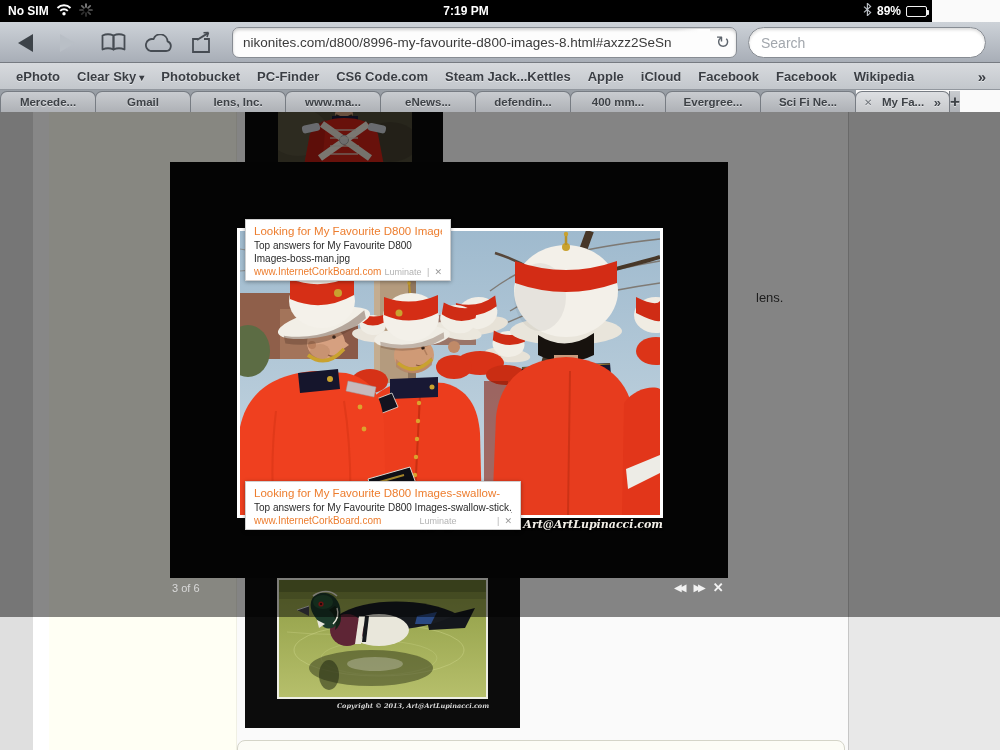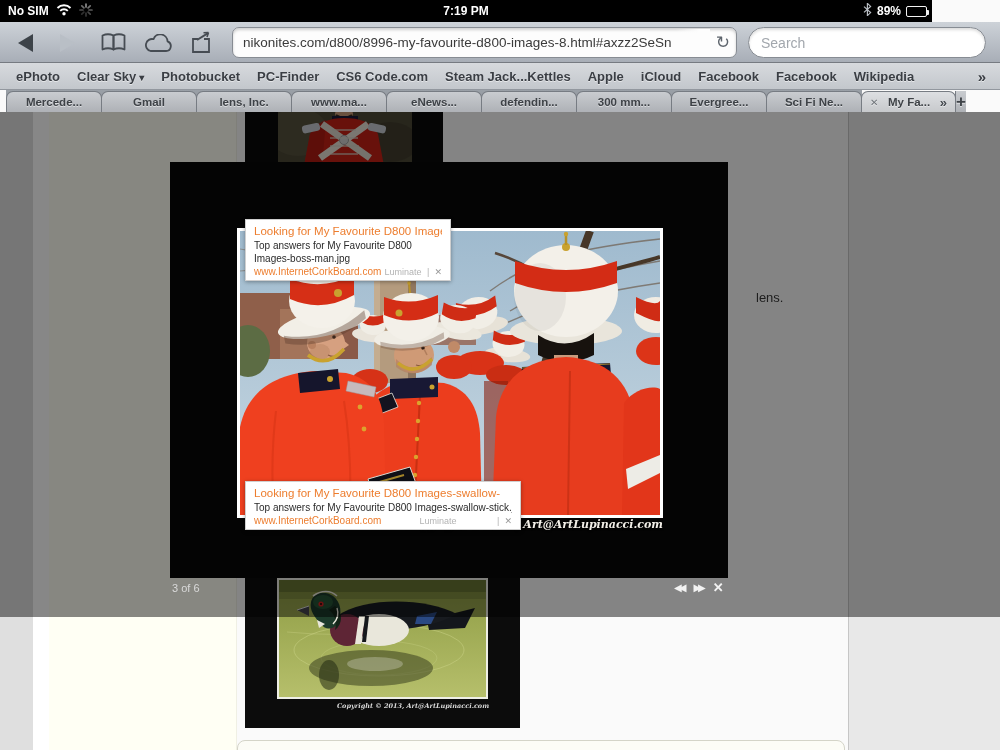--- a/index.html
+++ b/index.html
@@ -38,21 +38,21 @@
   
   .bookmarks-bar { position:absolute; left:0; top:63px; width:1000px; height:27px;
                    background:linear-gradient(#d7dade,#c3c7cc); border-bottom:1px solid #92979e;
                    display:flex; align-items:center; padding:0 14px 0 16px; gap:17px;
                    font-size:13px; font-weight:bold; color:#3a3e44; text-shadow:0 1px 0 rgba(255,255,255,.55); }
   .bm-item { white-space:nowrap; }
   .bm-caret { font-size:10px; margin-left:3px; }
   .bm-overflow { margin-left:auto; font-size:15px; }
 
   
-  .tab-bar { position:absolute; left:6px; top:90px; width:856px; height:22px;
+  .tab-bar { position:absolute; left:0; top:90px; width:856px; height:22px;
              background:linear-gradient(#9aa0a7,#8d939a); border-bottom:1px solid #7b8086; display:flex; }
   .tab { flex:0 0 96px; height:21px; margin-top:1px; margin-right:-1px;
          border:1px solid #777c83; border-bottom:none; border-radius:7px 7px 0 0;
          background:linear-gradient(#c9ccd0,#aeb1b6); display:flex; align-items:center; justify-content:center;
          font-size:11.5px; font-weight:bold; color:#3e4247; text-shadow:0 1px 0 rgba(255,255,255,.5);
          white-space:nowrap; overflow:hidden; }
   .tab.active { background:linear-gradient(#dddfe2,#c7c9cc); justify-content:space-between; padding:0 8px; flex:0 0 95px; }
   .tab-close { font-size:10px; color:#70757b; font-weight:normal; }
   .tab-chevron { font-size:13px; color:#44494f; }
   .new-tab { flex:1 1 auto; height:21px; margin-top:1px; border-left:1px solid #777c83;
@@ -189,21 +189,21 @@
     <span class="bm-overflow">»</span>
   </div>
 
   <div class="tab-bar">
     <div class="tab">Mercede...</div>
     <div class="tab">Gmail</div>
     <div class="tab">lens, Inc.</div>
     <div class="tab">www.ma...</div>
     <div class="tab">eNews...</div>
     <div class="tab">defendin...</div>
-    <div class="tab">300 mm...</div>
+    <div class="tab">400 mm...</div>
     <div class="tab">Evergree...</div>
     <div class="tab">Sci Fi Ne...</div>
     <div class="tab active">
       <span class="tab-close">✕</span>
       <span>My Fa...</span>
       <span class="tab-chevron">»</span>
     </div>
     <div class="new-tab">+</div>
   </div>
 

